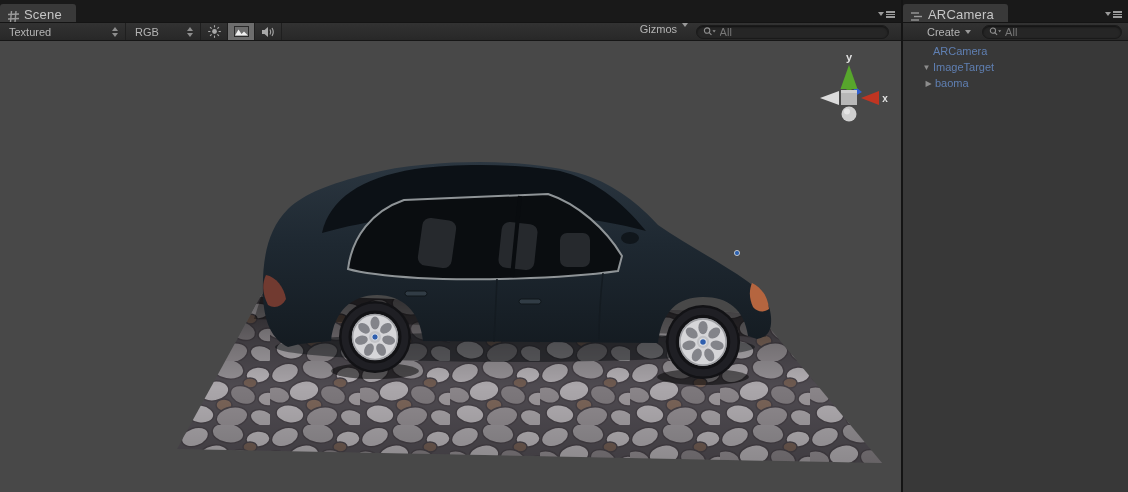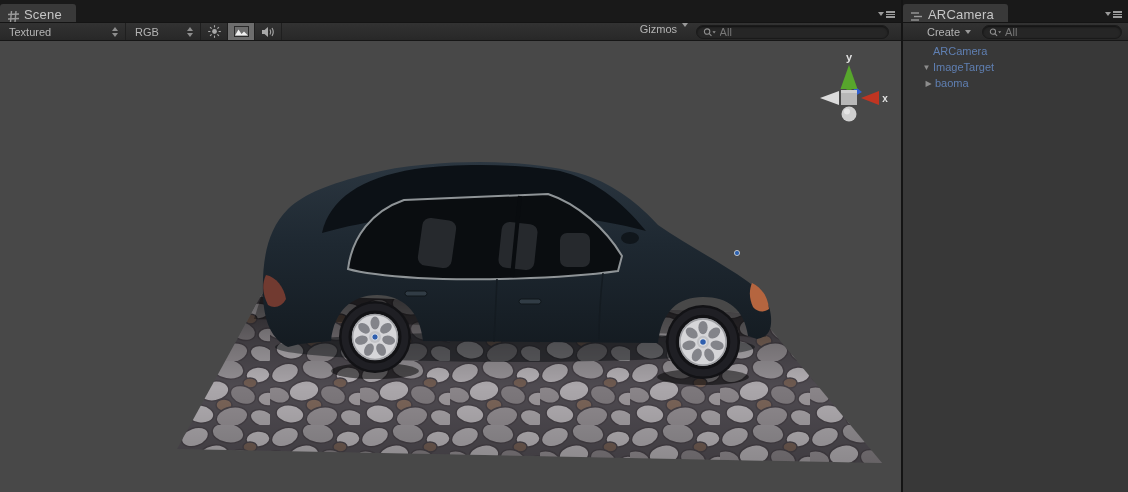--- a/index.html
+++ b/index.html
@@ -36,21 +36,21 @@
         border-top:4px solid #8e8e8e; }
   .tb-btn { width:27px; height:100%; display:flex; align-items:center; justify-content:center;
             border-right:1px solid #1f1f1f; }
   .tb-btn.active { background:#6d6d6d; }
   .tb-spacer { flex:1; }
   .gizmos-dd { display:flex; gap:5px; padding:0 8px; height:100%; }
   .caret-down { width:0; height:0; border-left:3.5px solid transparent;
                 border-right:3.5px solid transparent; border-top:4px solid #9a9a9a; }
   .search-pill { height:14px; background:#262626; border:1px solid #1a1a1a;
                  border-radius:8px; box-shadow:inset 0 1px 2px rgba(0,0,0,.55);
-                 display:flex; align-items:flex-end; padding:0 6px; gap:3px; }
+                 display:flex; align-items:flex-start; padding:0 6px; gap:3px; }
   .search-pill input { background:transparent; border:none; outline:none; color:#aaa;
                  font-size:11px; width:100%; font-family:"Liberation Sans",sans-serif; }
   .search-pill input::placeholder { color:#787878; }
 
   
   .scene-panel { width:901px; }
   .scene-search { width:193px; margin-right:12px; }
   .viewport { flex:1; background:#484848; position:relative; overflow:hidden; }
   .scene-svg { position:absolute; left:0; top:0; width:901px; height:452px; }
   .axis-gizmo { position:absolute; left:809px; top:6px; width:84px; height:82px; }

